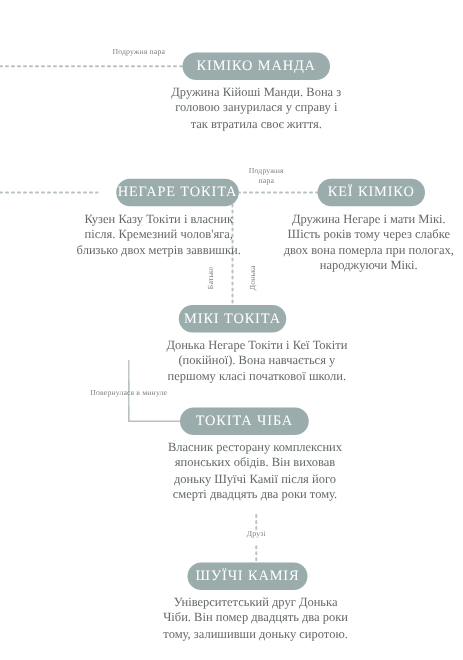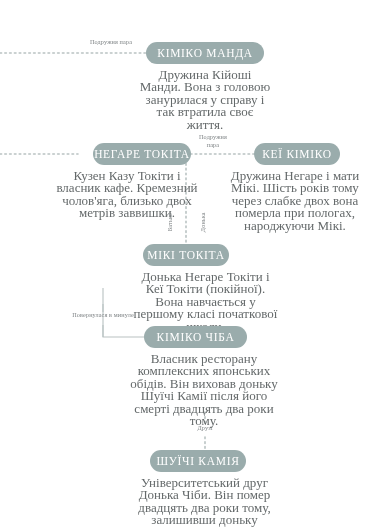--- a/index.html
+++ b/index.html
@@ -46,21 +46,21 @@
     height: 22px;
     white-space: nowrap;
     font-family: "Liberation Serif", "DejaVu Serif", serif;
   }
 
   
   .desc {
     position: absolute;
     box-sizing: border-box;
     text-align: center;
-    font-size: 13px;
+    font-size: 10px;
     line-height: 12.4px;
     color: #64696a;
   }
 
   
   .edge-label {
     position: absolute;
     font-size: 6.2px;
     line-height: 8.4px;
     color: #7d8284;
@@ -111,27 +111,27 @@
   <div class="edge-label vert" style="left:187px; top:218px; width:32px;">Донька</div>
 
   <div class="edge-label" style="left:48px; top:311px; width:110px;">Повернулася в минуле</div>
 
   <div class="edge-label" style="left:182px; top:424px; width:46px;">Друзі</div>
 
   <div class="node" style="left:146px; top:42px; width:118px;">КІМІКО МАНДА</div>
   <div class="desc" style="left:137px; top:69px; width:136px;">Дружина Кійоші Манди. Вона з головою занурилася у справу і так втратила своє життя.</div>
 
   <div class="node" style="left:93px; top:143px; width:98px;">НЕГАРЕ ТОКІТА</div>
-  <div class="desc" style="left:55px; top:170px; width:144px;">Кузен Казу Токіти і власник кафе. Кремезний чолов'яга, близько двох метрів заввишки.</div>
+  <div class="desc" style="left:55px; top:170px; width:144px;">Кузен Казу Токіти і власник після. Кремезний чолов'яга, близько двох метрів заввишки.</div>
 
   <div class="node" style="left:254px; top:143px; width:86px;">КЕЇ КІМІКО</div>
   <div class="desc" style="left:220px; top:170px; width:150px;">Дружина Негаре і мати Мікі. Шість років тому через слабке двох вона померла при пологах, народжуючи Мікі.</div>
 
   <div class="node" style="left:143px; top:244px; width:86px;">МІКІ ТОКІТА</div>
   <div class="desc" style="left:133px; top:271px; width:145px;">Донька Негаре Токіти і Кеї Токіти (покійної). Вона навчається у першому класі початкової школи.</div>
 
-  <div class="node" style="left:144px; top:326px; width:103px;">КІМІКО ЧІБА</div>
+  <div class="node" style="left:144px; top:326px; width:103px;">ТОКІТА ЧІБА</div>
   <div class="desc" style="left:127px; top:353px; width:154px;">Власник ресторану комплексних японських обідів. Він виховав доньку Шуїчі Камії після його смерті двадцять два роки тому.</div>
 
   <div class="node" style="left:150px; top:450px; width:96px;text-align:center;">ШУЇЧІ КАМІЯ</div>
   <div class="desc" style="left:127px; top:477px; width:155px;">Університетський друг Донька Чіби. Він помер двадцять два роки тому, залишивши доньку сиротою.</div>
 
 </div>
 
 </body></html>

